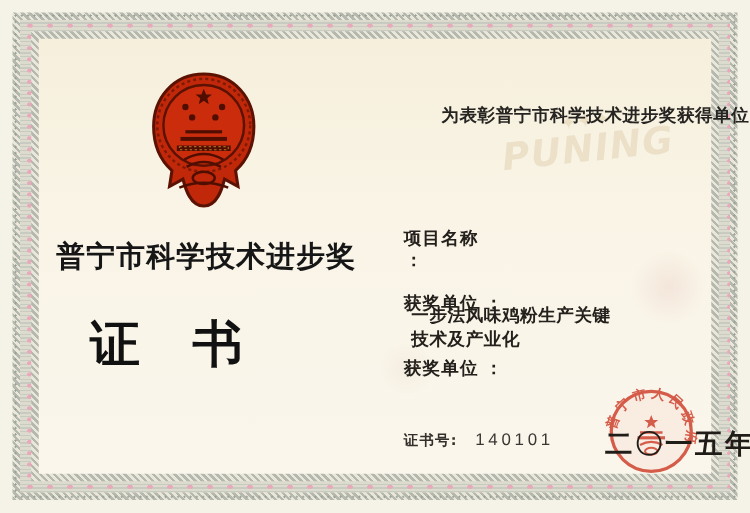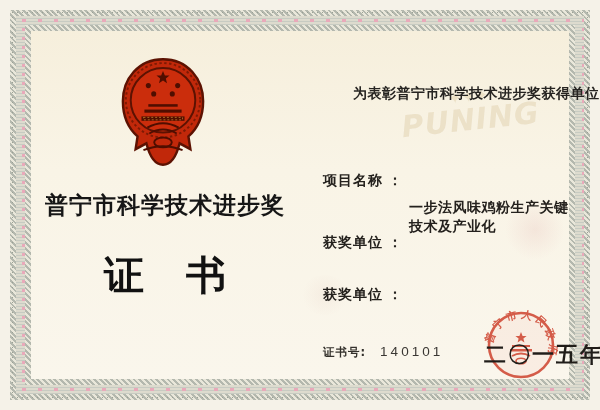--- a/index.html
+++ b/index.html
@@ -43,38 +43,38 @@
   
   .content{position:absolute;inset:0;z-index:5;}
   .emblem{position:absolute;left:118px;top:56px;}
   .award-title{
     position:absolute;left:30px;top:190px;width:270px;
     font-size:23px;font-weight:bold;color:#161616;
     letter-spacing:1px;text-align:center;white-space:nowrap;
   }
   .doc-title{
     position:absolute;left:30px;top:248px;width:270px;
-    font-size:40px;font-weight:bold;color:#111;text-align:center;
+    font-size:40px;font-weight:bold;color:#111;text-align:left;
   }
   .doc-title span{letter-spacing:42px;margin-left:42px;white-space:nowrap;}
   .intro{
     position:absolute;left:306px;top:80px;width:288px;
     font-size:14px;font-weight:bold;color:#262421;
     letter-spacing:0.5px;line-height:26px;z-index:6;
   }
   .intro .l1{text-indent:47px;white-space:nowrap;}
   .intro .l2{white-space:nowrap;}
   .field-row{
     position:absolute;left:323px;display:flex;align-items:flex-start;
     font-size:14px;font-weight:bold;color:#24211d;z-index:6;
   }
   .field-label{width:64px;letter-spacing:1px;flex:none;}
   .field-colon{width:16px;flex:none;text-align:center;}
   .field-value{width:172px;margin-left:6px;line-height:19px;letter-spacing:0.5px;margin-top:26px;}
-  .row-project{top:172px;}
+  .row-project{top:182px;flex-direction:column;}
   .row-level{top:234px;}
   .row-awardee{top:286px;}
   .certno-row{
     position:absolute;left:323px;top:344px;z-index:6;display:flex;align-items:baseline;
   }
   .certno-label{font-size:11.5px;font-weight:bold;color:#33302b;letter-spacing:1px;}
   .certno-value{
     margin-left:14px;font-size:13.5px;color:#3a3733;letter-spacing:3px;
     font-family:Liberation Sans, sans-serif;
   }

